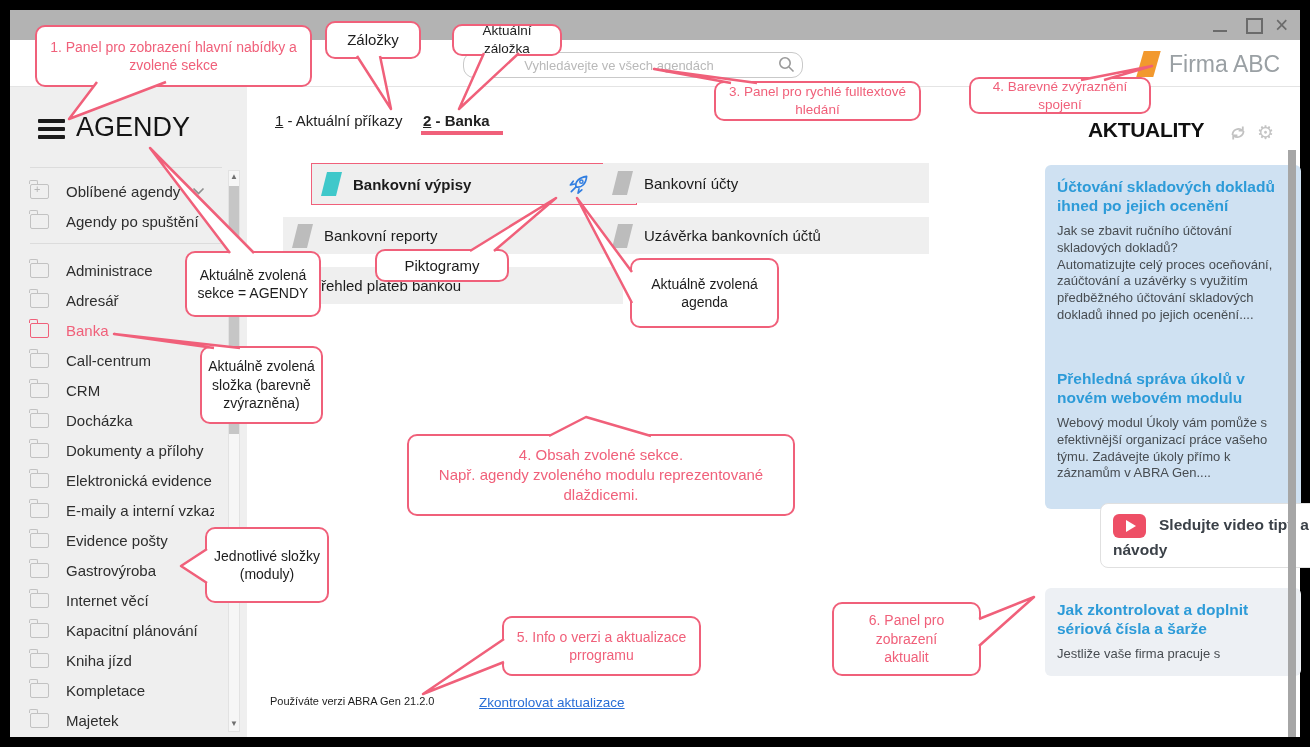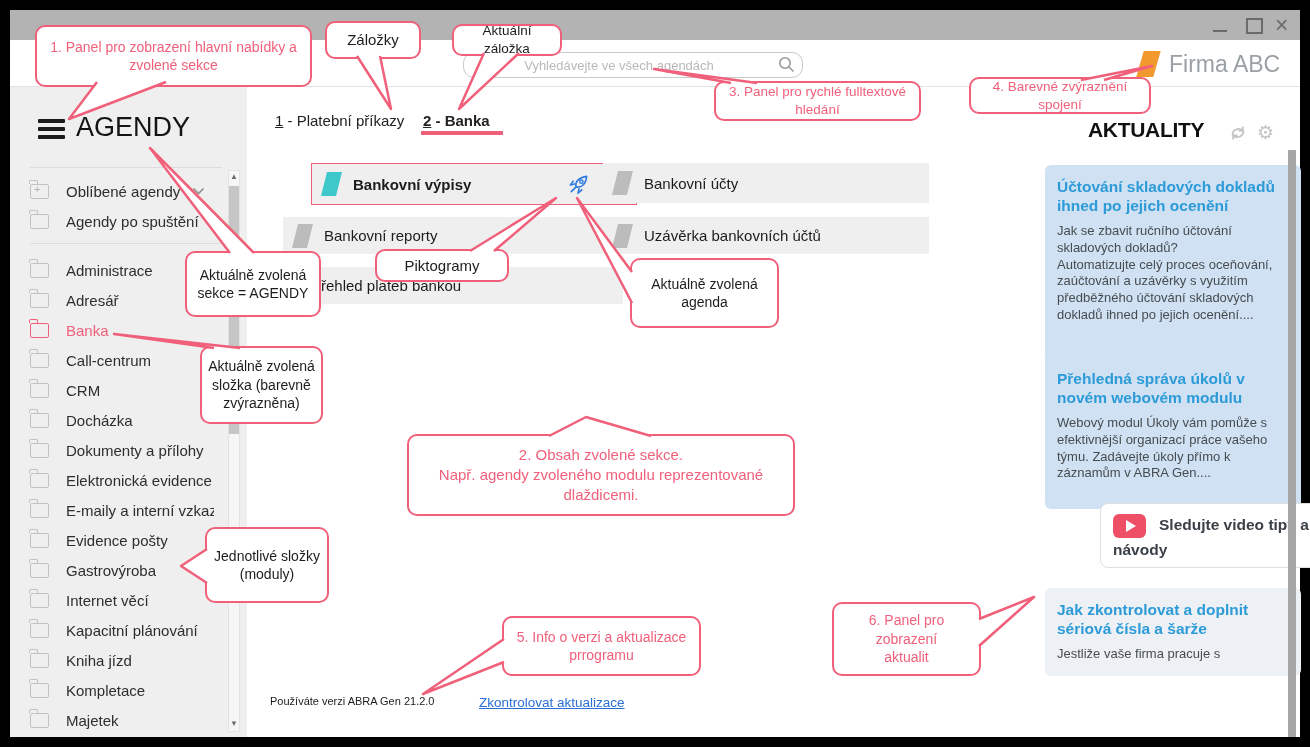--- a/index.html
+++ b/index.html
@@ -220,21 +220,21 @@
         <span class="folder"></span>
         <span class="lbl">Majetek</span>
       </div>
     </div>
 
   <div class="abs sb-track"></div>
   <div class="abs sb-thumb"></div>
   <div class="sb-arrow" style="top:172px;">▲</div>
   <div class="sb-arrow" style="top:719px;">▼</div>
 
-  <div class="tab" style="left:275px;"><span class="tab-key">1</span><span> - </span><span>Platební příkazy</span></div>
+  <div class="tab" style="left:275px;"><span class="tab-key">1</span><span> - </span><span>Aktuální příkazy</span></div>
   <div class="tab active" style="left:423px;"><span class="tab-key">2</span><span> - </span><span>Banka</span></div>
   <div class="abs tab-underline"></div>
 
   <div class="tile selected" style="left:283px;top:163px;width:300px;height:40px;margin-left:28px;">
     <span class="pgram teal"></span>
     <span class="t-label">Bankovní výpisy</span>
     <span class="tile-icons">
       <svg width="23" height="23" viewBox="0 0 24 24">
         <path d="M9.5 14.5C8 9.5 12.5 4.5 20.5 3.5 19.8 11.5 15 15.8 9.5 14.5Z" fill="none" stroke="#2f7de1" stroke-width="1.7" stroke-linejoin="round"></path>
         <circle cx="15" cy="9" r="1.7" fill="none" stroke="#2f7de1" stroke-width="1.5"></circle>
@@ -318,20 +318,20 @@
   <div class="callout" style="left:185px;top:251px;width:136px;height:66px;">Aktuálně zvolená
 sekce = AGENDY</div>
   <div class="callout" style="left:200px;top:346px;width:123px;height:78px;">Aktuálně zvolená
 složka (barevně
 zvýrazněna)</div>
   <div class="callout" style="left:205px;top:527px;width:124px;height:76px;">Jednotlivé složky
 (moduly)</div>
   <div class="callout" style="left:375px;top:249px;width:134px;height:33px;font-size:15px;">Piktogramy</div>
   <div class="callout" style="left:630px;top:258px;width:149px;height:70px;">Aktuálně zvolená
 agenda</div>
-  <div class="callout pink" style="left:407px;top:434px;width:388px;height:82px;font-size:15px;">2. Obsah zvolené sekce.
+  <div class="callout pink" style="left:407px;top:434px;width:388px;height:82px;font-size:15px;">4. Obsah zvolené sekce.
 Např. agendy zvoleného modulu reprezentované dlaždicemi.</div>
   <div class="callout pink" style="left:502px;top:616px;width:199px;height:60px;">5. Info o verzi a aktualizace
 prrogramu</div>
   <div class="callout pink" style="left:832px;top:602px;width:149px;height:74px;">6. Panel pro zobrazení
 aktualit</div>
 
 </div>
 
 </body></html>

